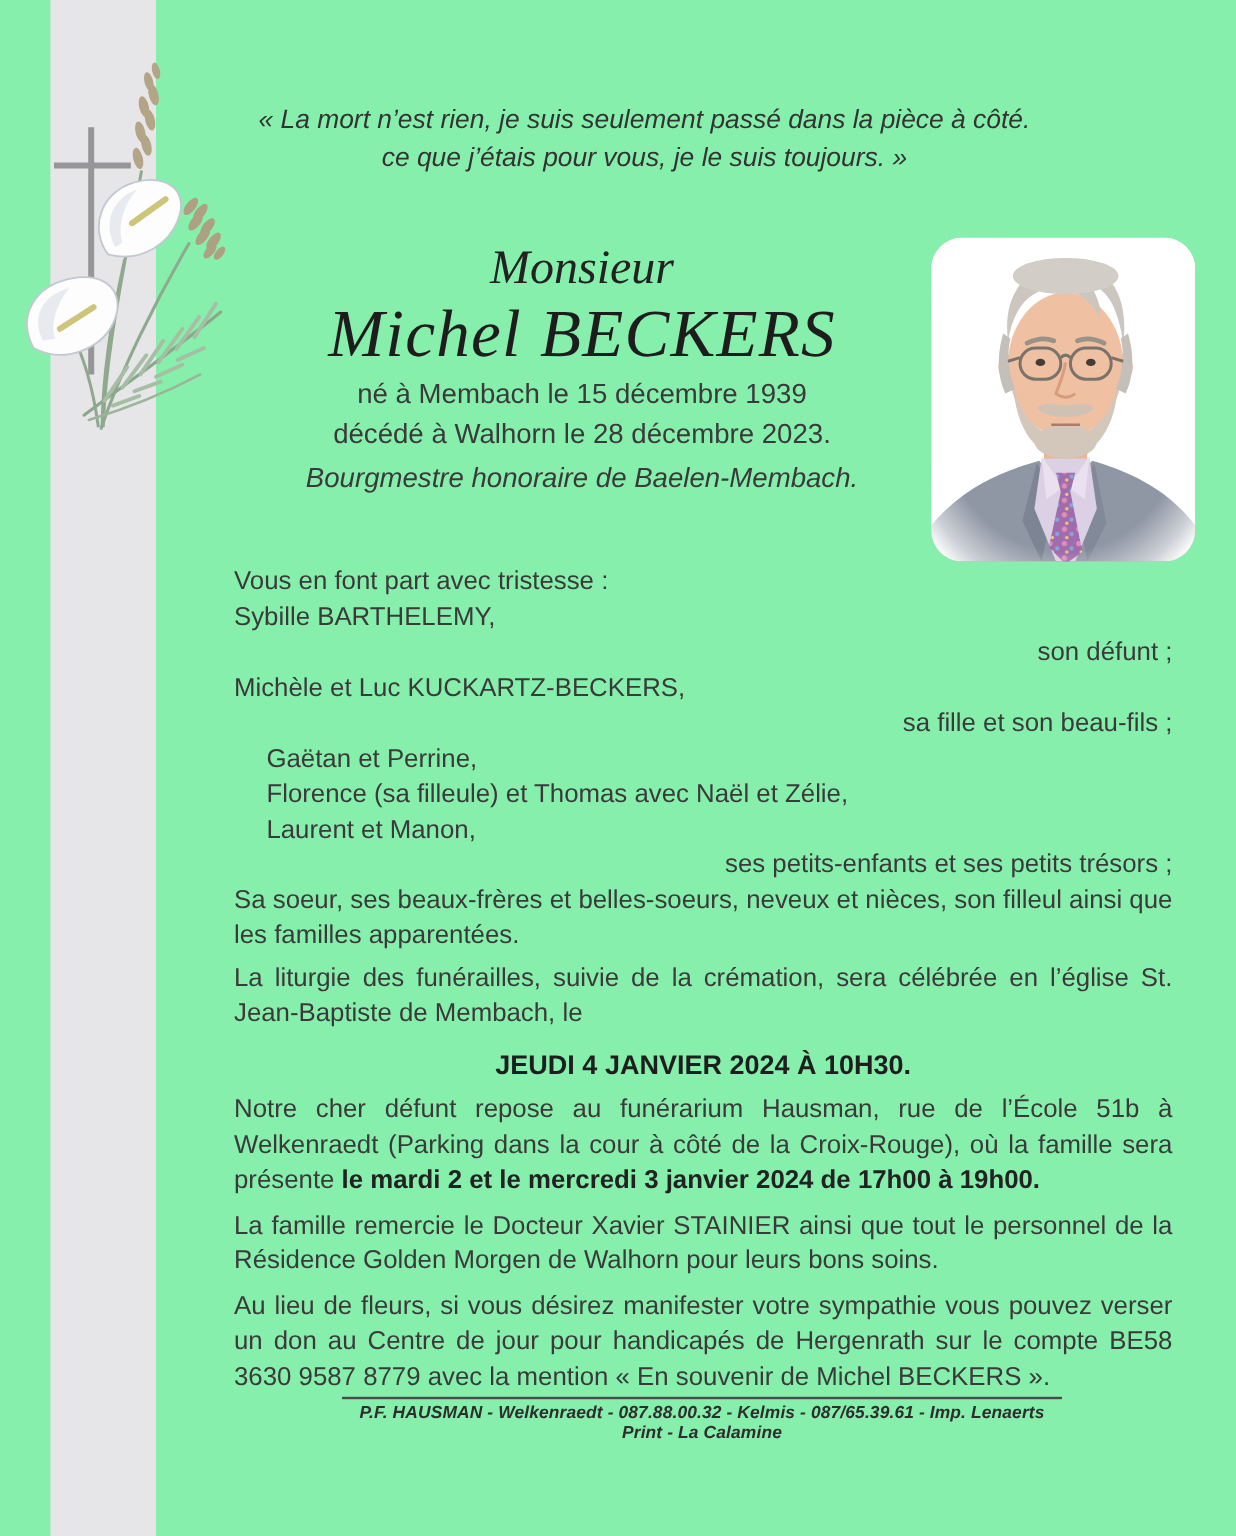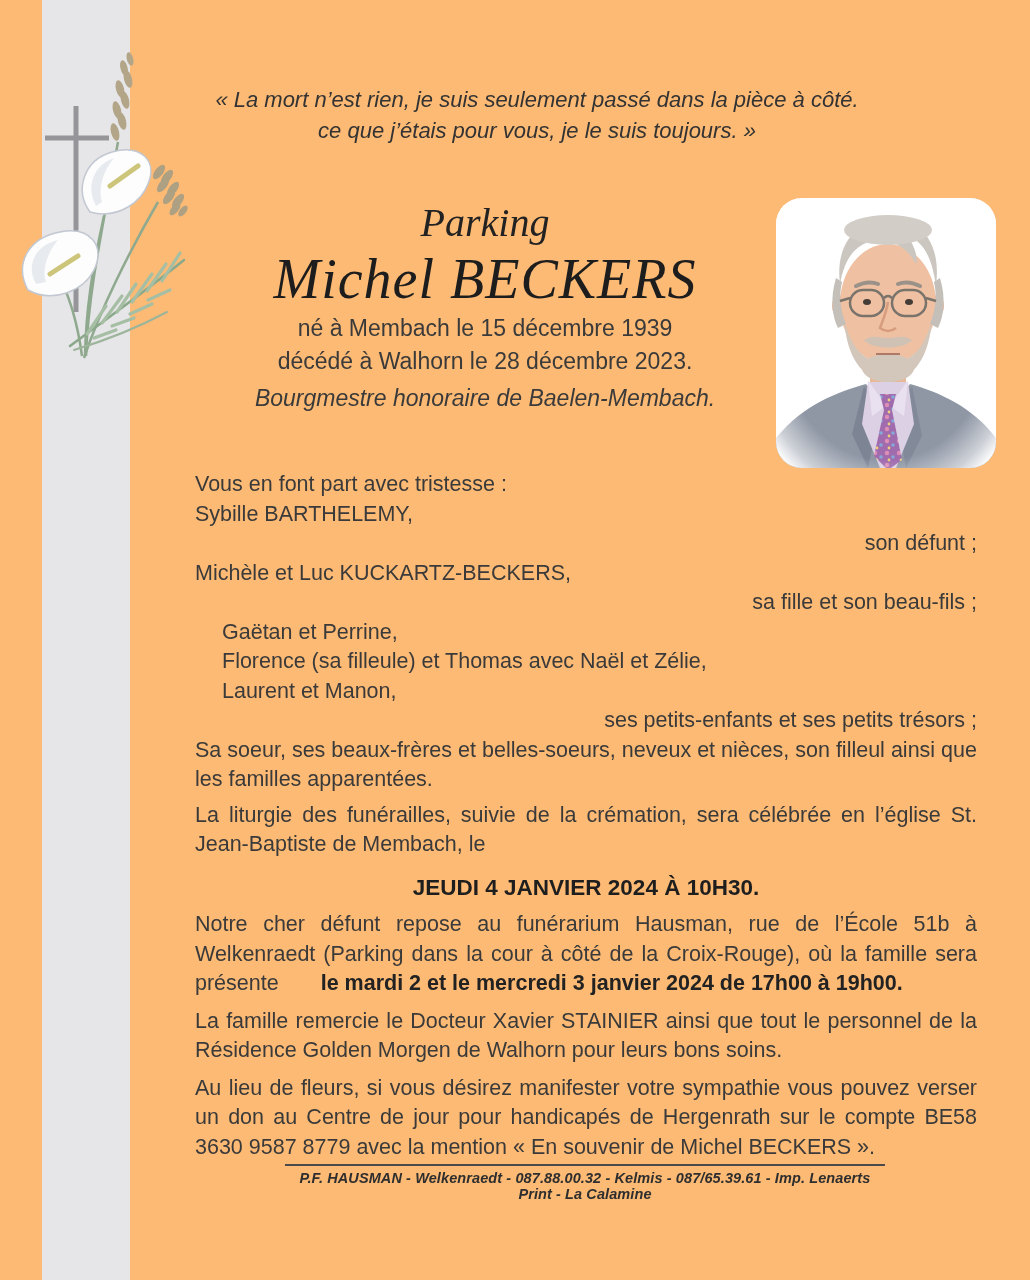--- a/index.html
+++ b/index.html
@@ -1,17 +1,17 @@
 <!DOCTYPE html>
 <html><head>
 <meta charset="utf-8">
 <style>
   html,body{margin:0;padding:0;background:#ffffff;}
   .page{
-    position:relative;width:1030px;height:1280px;background:#fdba74;
+    position:relative;width:1030px;height:1280px;background:#86efac;
     font-family:"Liberation Sans", sans-serif;color:#3c3c3c;overflow:hidden;
   }
   
   .band{position:absolute;left:42px;top:0;width:88px;height:1280px;background:#e6e5e7;}
   .flowers{position:absolute;left:12px;top:50px;width:200px;height:320px;}
   
   .quote{
     position:absolute;left:157px;top:84px;width:760px;text-align:center;
     font-style:italic;font-size:22px;line-height:31px;color:#333333;
   }
@@ -27,21 +27,21 @@
   
   .bodytext{position:absolute;left:195px;top:470px;width:782px;font-size:21.5px;line-height:29.5px;color:#3a3a3a;}
   .row{margin:0;}
   .row.right{text-align:right;}
   .row.indent{padding-left:27px;}
   .para{margin:6px 0 0 0;text-align:justify;}
   .center{text-align:center;}
   .date{margin-top:13px;font-weight:bold;font-size:22.5px;color:#1e1e1e;}
   .meet{margin-top:11px;}
   .gap7{margin-top:8px;}
-  strong{font-weight:bold;color:#222;margin-left:36px;}
+  strong{font-weight:bold;color:#222;}
   
   .footer{position:absolute;left:195px;top:1164px;width:780px;}
   .footer-inner{width:600px;margin:0 auto;border-top:2px solid #4a4a4a;padding-top:4px;}
   .footer-text{
     text-align:center;font-style:italic;font-weight:600;font-size:14.5px;color:#2e2e2e;
     letter-spacing:.1px;
   }
 </style>
 </head>
 <body>
@@ -108,21 +108,21 @@
       <line x1="38" y1="224" x2="66" y2="206" stroke="#cdc57a" stroke-width="5" stroke-linecap="round"></line>
     </g>
   </svg>
 
   <div class="quote">
     <div>« La mort n’est rien, je suis seulement passé dans la pièce à côté.</div>
     <div>ce que j’étais pour vous, je le suis toujours. »</div>
   </div>
 
   <div class="header">
-    <div class="title-mr">Parking</div>
+    <div class="title-mr">Monsieur</div>
     <div class="title-name">Michel BECKERS</div>
     <div class="sub">né à Membach le 15 décembre 1939</div>
     <div class="sub">décédé à Walhorn le 28 décembre 2023.</div>
     <div class="sub it">Bourgmestre honoraire de Baelen-Membach.</div>
   </div>
 
   <svg class="portrait" viewBox="0 0 220 270">
     <defs>
       <radialGradient id="fadeGrad" cx="50%" cy="48%" r="68%">
         <stop offset="0%" stop-color="#ffffff" stop-opacity="0"></stop>

